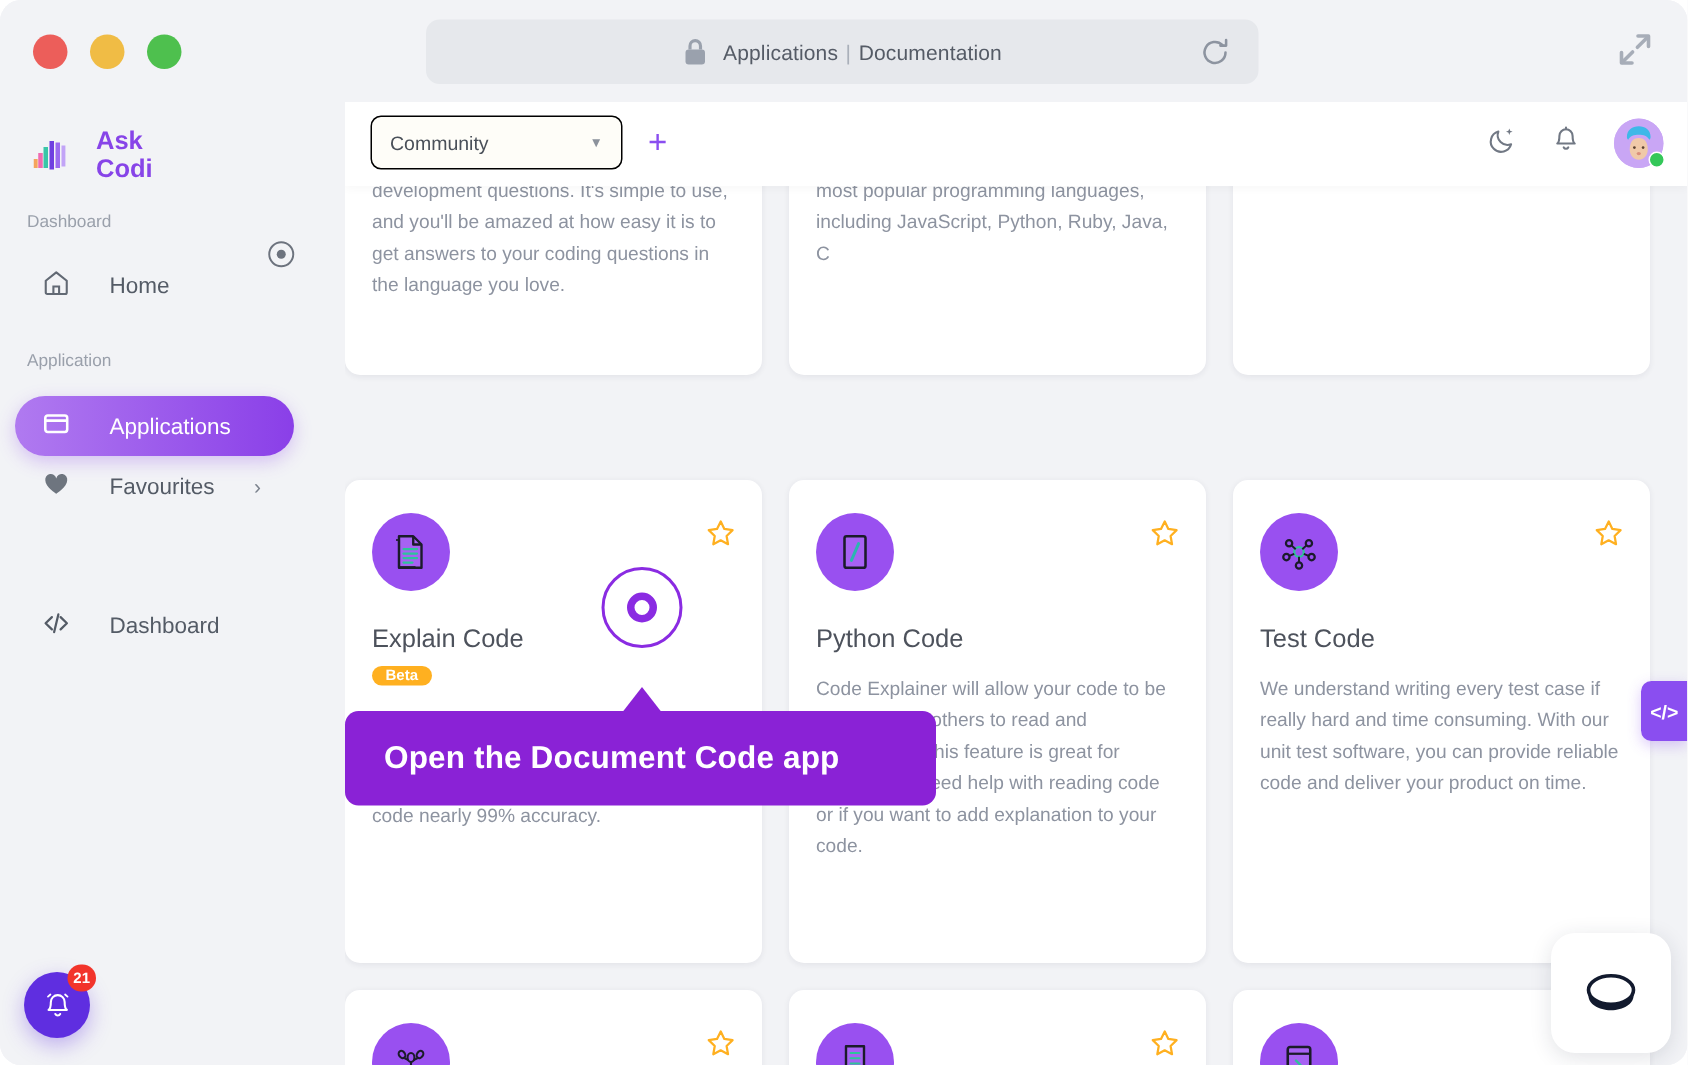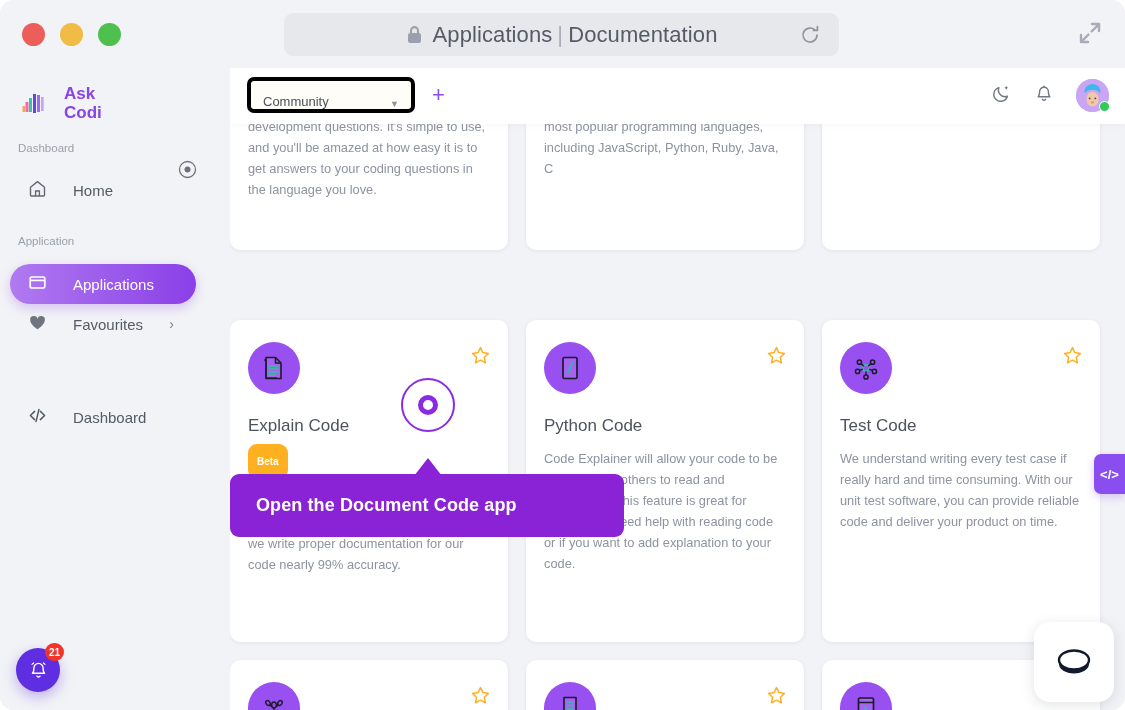--- a/index.html
+++ b/index.html
@@ -33,21 +33,21 @@
   .urlbar {
     position: absolute; left: 284px; top: 13px;
     width: 555px; height: 43px;
     background: #e6e8ec;
     border-radius: 9px;
     display: flex; align-items: center; justify-content: center;
     gap: 10px;
   }
   .urlbar .lock { display: flex; align-items: center; }
   .url-text {
-    font-size: 22px; color: #555b66; letter-spacing: .1px;
+    font-size: 14px; color: #555b66; letter-spacing: .1px;
     white-space: nowrap;
   }
   .url-sep { color: #aab0ba; margin: 0 5px; font-weight: 300; }
   .reload { position: absolute; right: 18px; top: 11px; }
 
   .expand-btn { position: absolute; right: 22px; top: 20px; }
 
   
   .sidebar {
     position: absolute; left: 0; top: 68px;
@@ -118,23 +118,23 @@
     width: 895px; height: 56px;
     background: #ffffff;
     display: flex; align-items: center;
     z-index: 5;
     box-shadow: 0 2px 6px rgba(0,0,0,.03);
   }
   .select {
     position: absolute; left: 17px; top: 9px;
     width: 168px; height: 36px;
     background: #fefdf8;
-    border: 4px solid #000000;
+    border: 1px solid #000000;
     border-radius: 7px;
-    display: flex; align-items: flex-end; padding: 0 12px;
+    display: flex; align-items: center; padding: 0 12px;
     font-size: 13px; color: #4a5059;
   }
   .select .caret { position: absolute; right: 12px; color: #8c929c; font-size: 9px; }
   .plus-btn {
     position: absolute; left: 202px; top: 18px;
     font-size: 22px; color: #8a4ef0; font-weight: 400; line-height: 18px;
   }
   .tb-icons { position: absolute; right: 16px; top: 11px; display: flex; align-items: center; gap: 22px; }
   .avatar {
     width: 33px; height: 33px; border-radius: 50%;
@@ -166,21 +166,21 @@
   }
   .card-star { position: absolute; right: 18px; top: 26px; }
   .card-title {
     margin-top: 22px;
     font-size: 17px; color: #4d525c; font-weight: 400;
   }
   .badge-beta {
     display: inline-block; margin-top: 8px;
     background: #ffb020; color: #ffffff;
     font-size: 10px; font-weight: 700;
-    padding: 12px 9px; border-radius: 9px;
+    padding: 1px 9px; border-radius: 9px;
   }
   .card-desc {
     margin-top: 12px;
     font-size: 12.8px; line-height: 21px; color: #8d93a0;
   }
 
   
   .rowtop {
     position: absolute; top: 0; width: 278px;
     background: #fff; border-radius: 0 0 10px 10px;
@@ -225,21 +225,21 @@
   .callout {
     position: absolute; left: 230px; top: 474px;
     width: 394px; height: 63px;
     background: #8a22d6;
     border-radius: 9px;
     display: flex; align-items: center;
     padding-left: 26px;
     z-index: 42;
   }
   .callout-text {
-    color: #ffffff; font-size: 18px; font-weight: 600; letter-spacing: .1px;
+    color: #ffffff; font-size: 21px; font-weight: 600; letter-spacing: .1px;
   }
   .callout-arrow {
     position: absolute; left: 414px; top: 458px;
     width: 0; height: 0;
     border-left: 14px solid transparent;
     border-right: 14px solid transparent;
     border-bottom: 18px solid #8a22d6;
     z-index: 41;
   }
 </style>

